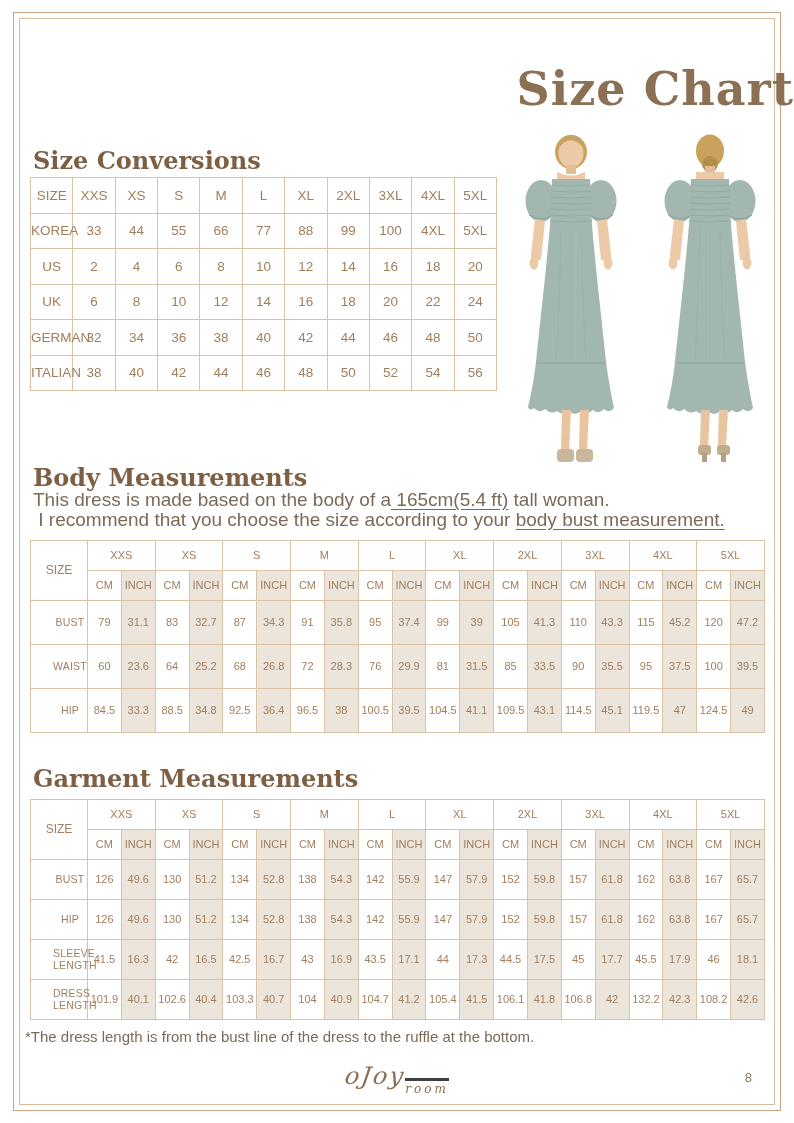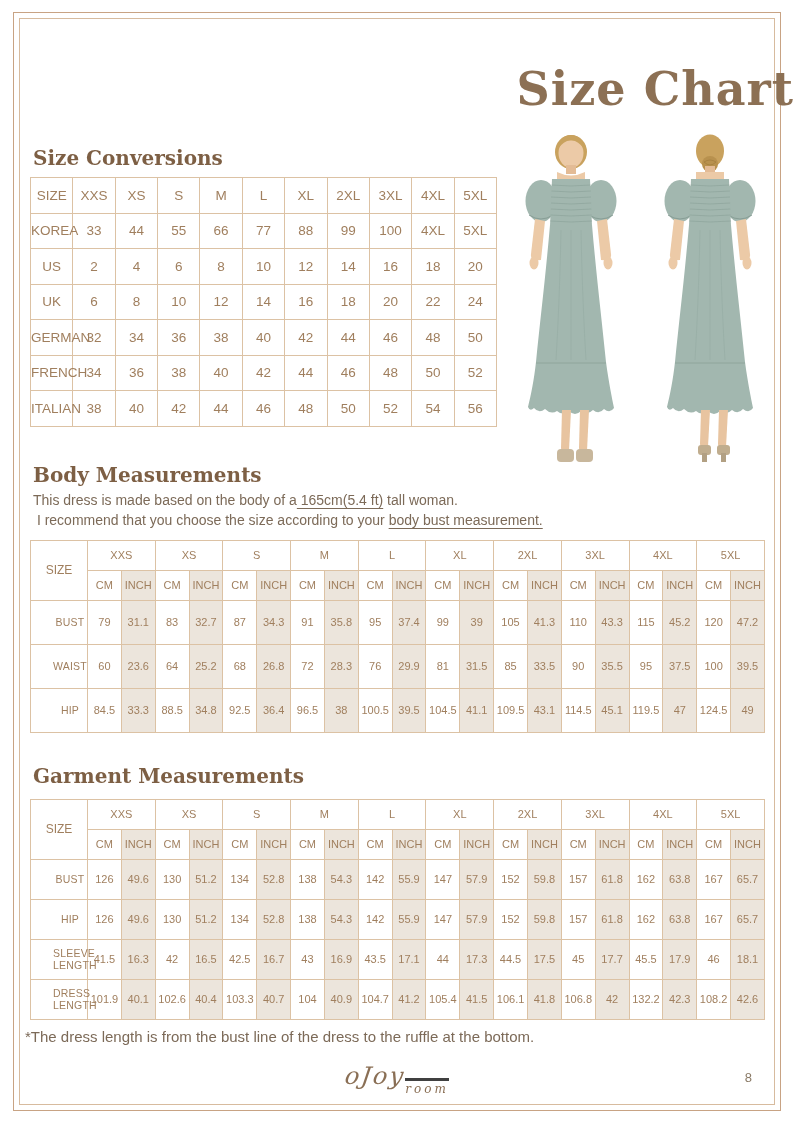--- a/index.html
+++ b/index.html
@@ -4,21 +4,21 @@
 <style>
   html,body{margin:0;padding:0;background:#f6f1ea;}
   .page{position:relative;width:794px;height:1123px;background:#ffffff;margin:0 auto;overflow:hidden;
         font-family:"Liberation Sans", sans-serif;}
   .frame-outer{position:absolute;top:12px;left:13px;right:13px;bottom:12px;border:1px solid #c8a384;pointer-events:none;}
   .frame-inner{position:absolute;top:18px;left:19px;right:19px;bottom:18px;border:1px solid #d7bb9e;pointer-events:none;}
 
   .title{position:absolute;top:62px;left:0;width:100%;text-align:right;
          font-family:"DejaVu Serif", serif;font-weight:bold;font-size:46px;color:#8c7054;letter-spacing:1px;}
 
-  .section-heading{position:absolute;font-family:"DejaVu Serif", serif;font-weight:bold;font-size:20px;color:#7d5f44;}
+  .section-heading{position:absolute;font-family:"DejaVu Serif", serif;font-weight:bold;font-size:24px;color:#7d5f44;}
   .h-conv{top:146px;left:33px;}
   .h-body{top:463px;left:33px;}
   .h-garm{top:764px;left:33px;}
 
   
   .conv-table{position:absolute;top:177px;left:30px;width:467px;border-collapse:collapse;table-layout:fixed;}
   .conv-table th,.conv-table td{border:1px solid #dcc2a4;text-align:center;vertical-align:middle;
        color:#a07f5e;font-size:13.5px;height:34.5px;padding:0;font-weight:normal;background:#fff;}
 
   
@@ -27,21 +27,21 @@
   .mtable-garm{top:799px;}
   .mtable th,.mtable td{border:1px solid #dcc2a4;text-align:center;vertical-align:middle;
        color:#a07f5e;font-size:11px;padding:0;font-weight:normal;background:#fff;line-height:1.1;}
   .mtable thead th{height:29px;}
   .mtable th.size-label{font-size:12px;}
   .mtable td.rowlabel{font-size:10.5px;letter-spacing:.2px;padding-left:22px;}
   .mtable th.inch,.mtable td.inch{background:#ece5dc;}
   .mtable-body tbody td{height:43px;}
   .mtable-garm tbody td{height:39px;}
 
-  .note{position:absolute;top:490px;left:33px;font-size:14px;color:#7c6a58;line-height:20px;white-space:pre-wrap;}
+  .note{position:absolute;top:490px;left:33px;font-size:19px;color:#7c6a58;line-height:20px;white-space:pre-wrap;}
   .note .ul{text-decoration:underline;text-underline-offset:3px;}
 
   .footnote{position:absolute;top:1028px;left:25px;font-size:15px;color:#7c6a58;}
 
   .brand{position:absolute;top:1062px;left:0;width:100%;text-align:center;color:#8a6f55;
          font-family:"DejaVu Serif", serif;font-style:italic;}
   .brand-main{font-size:24px;letter-spacing:2px;transform:skewX(-8deg);display:inline-block;}
   .brand-sub{font-size:12px;letter-spacing:3px;display:inline-block;transform:translateY(9px);border-top:3px solid #404040;padding-top:1px;}
 
   .page-num{position:absolute;top:1070px;right:42px;font-size:13px;color:#8a7a66;}
@@ -120,33 +120,20 @@
           <td>32</td>
           <td>34</td>
           <td>36</td>
           <td>38</td>
           <td>40</td>
           <td>42</td>
           <td>44</td>
           <td>46</td>
           <td>48</td>
           <td>50</td>
-        </tr>
-        <tr>
-          <td class="rowlabel">FRENCH</td>
-          <td>34</td>
-          <td>36</td>
-          <td>38</td>
-          <td>40</td>
-          <td>42</td>
-          <td>44</td>
-          <td>46</td>
-          <td>48</td>
-          <td>50</td>
-          <td>52</td>
         </tr>
         <tr>
           <td class="rowlabel">ITALIAN</td>
           <td>38</td>
           <td>40</td>
           <td>42</td>
           <td>44</td>
           <td>46</td>
           <td>48</td>
           <td>50</td>

